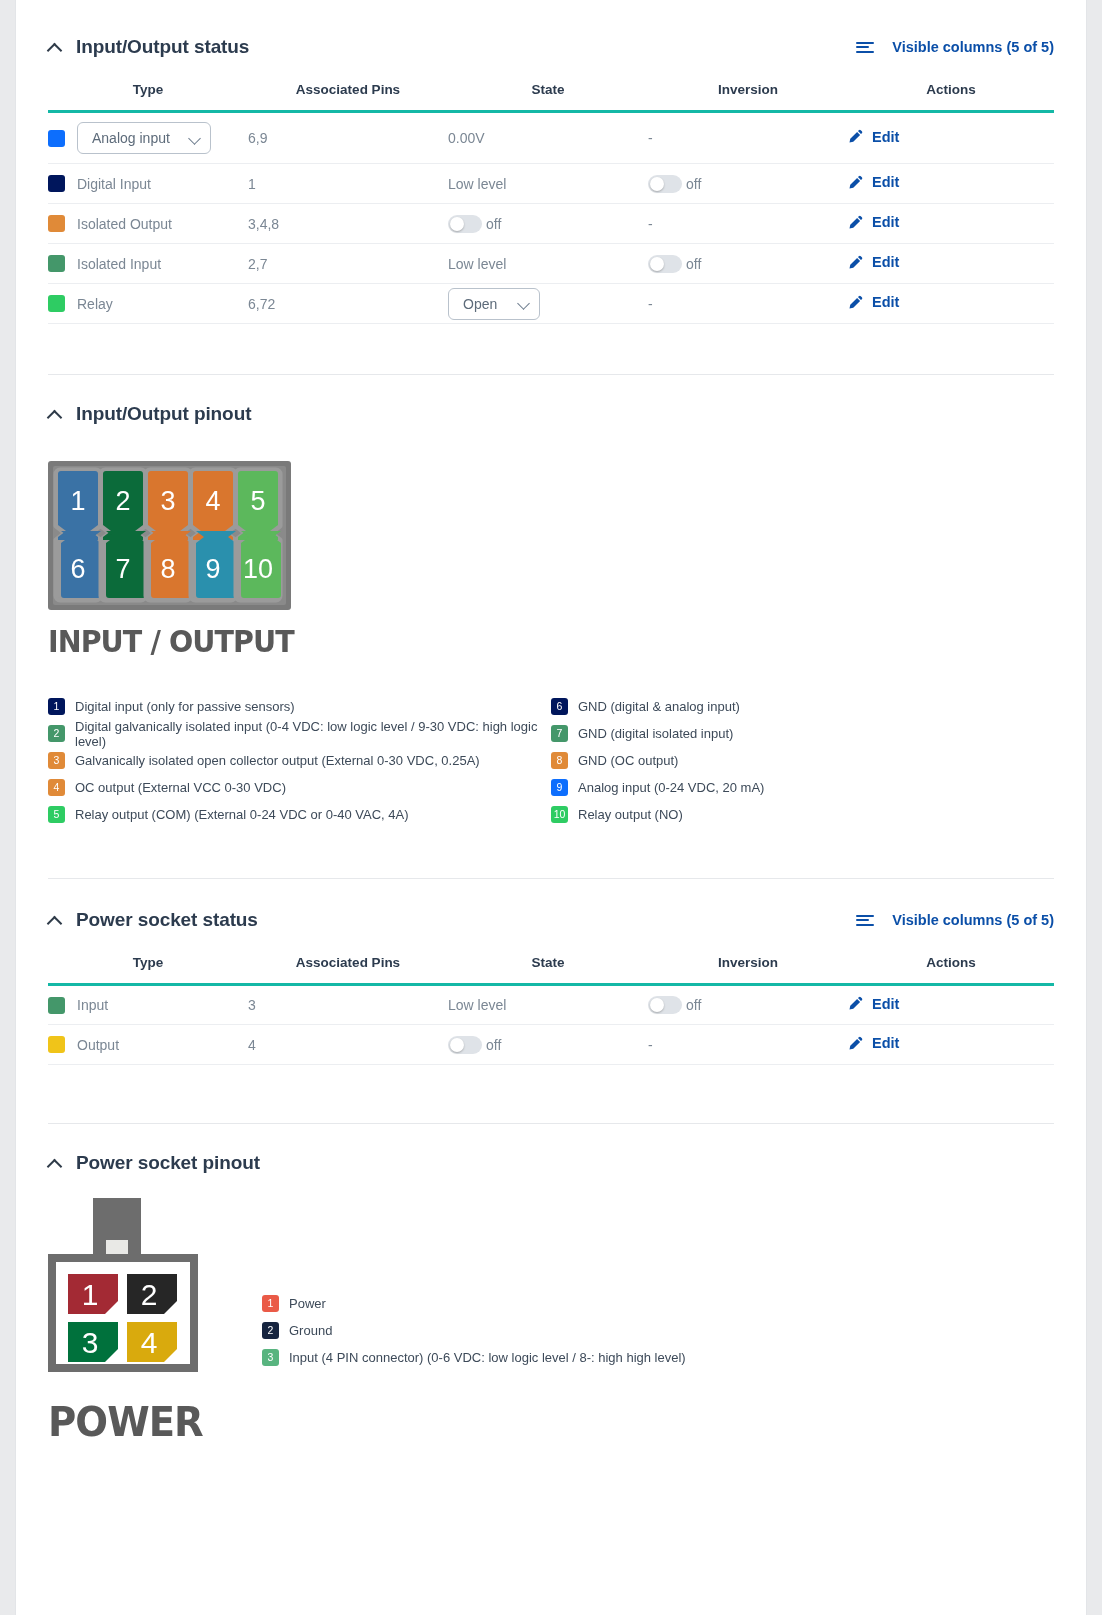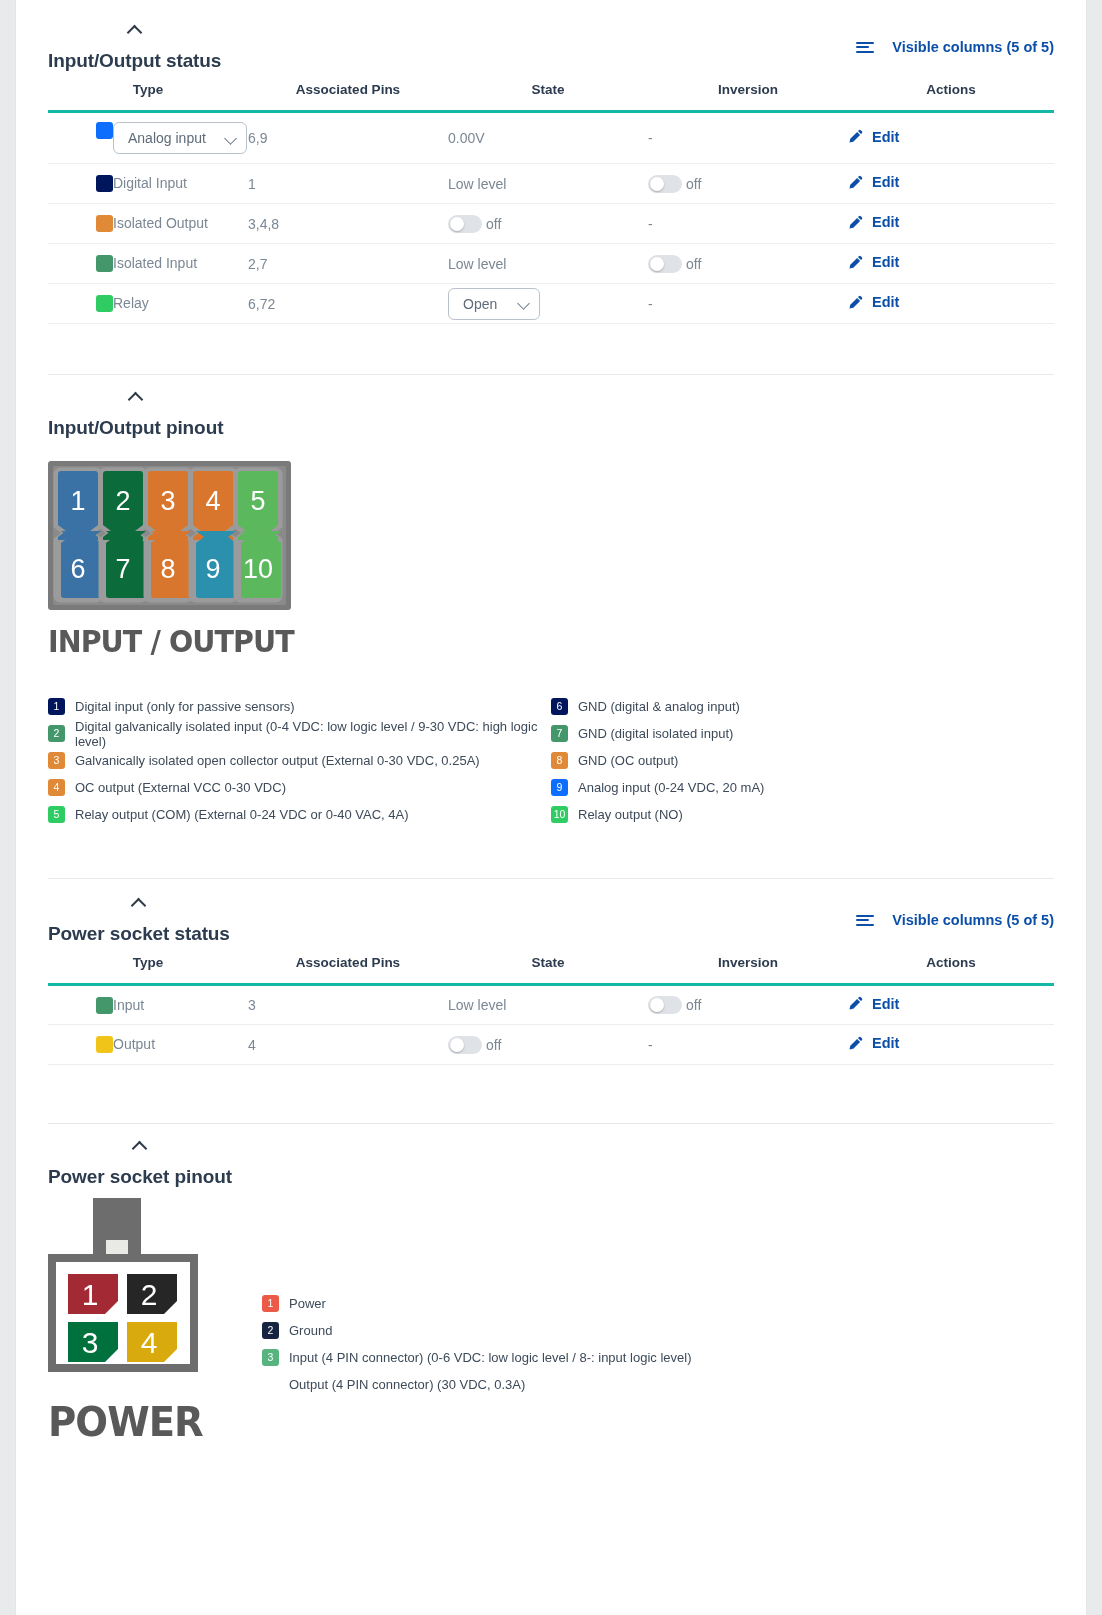--- a/index.html
+++ b/index.html
@@ -22,21 +22,21 @@
   }
 
   
   .section-head {
     display:flex;
     align-items:center;
     justify-content:space-between;
     padding:0 32px;
     height:46px;
   }
-  .sh-left { display:flex; align-items:center; gap:14px;flex-direction:column; }
+  .sh-left { display:flex; align-items:center; gap:14px; }
   .caret {
     width:14px; height:14px;
     display:inline-block;
     position:relative;
     flex:0 0 auto;
   }
   .caret::before{
     content:"";
     position:absolute;
     left:1px; top:5px;
@@ -86,21 +86,21 @@
     vertical-align:middle;
     border-bottom:1px solid #eceef1;
   }
   table.grid tr:last-child td { border-bottom:1px solid #eceef1; }
   .col-type  { width:200px; }
   .col-pins  { width:200px; }
   .col-state { width:200px; }
   .col-inv   { width:200px; }
   .col-act   { width:auto; }
 
-  .type-cell { display:flex; align-items:flex-start; gap:0;margin-left:48px; }
+  .type-cell { display:flex; align-items:center; gap:12px; }
   .swatch {
     width:17px; height:17px;
     border-radius:3px;
     flex:0 0 auto;
   }
   .type-label { font-size:14px; color:#7b8794; }
 
   
   .sel {
     display:inline-flex;
@@ -599,23 +599,19 @@
         <div class="legend-row">
           <span class="legend-badge" style="background:#ea5a47">1</span>
           <span class="legend-text">Power</span>
         </div>
         <div class="legend-row">
           <span class="legend-badge" style="background:#16243f">2</span>
           <span class="legend-text">Ground</span>
         </div>
         <div class="legend-row">
           <span class="legend-badge" style="background:#58b47f">3</span>
-          <span class="legend-text">Input (4 PIN connector) (0-6 VDC: low logic level / 8-<power supply="" vdc="">: input logic level)</power></span>
-        </div>
-        <div class="legend-row">
-          <span class="legend-badge" style="background:#f5c council">4</span>
-          <span class="legend-text">Output (4 PIN connector) (30 VDC, 0.3A)</span>
+          <span class="legend-text">Input (4 PIN connector) (0-6 VDC: low logic level / 8-<power supply="" vdc="">: high high level)</power></span>
         </div>
       </div>
   </div>
 
   <div style="height:40px"></div>
 </div>
 
 </body></html>

